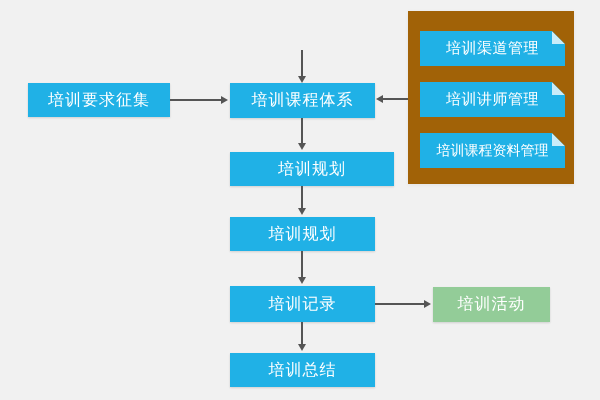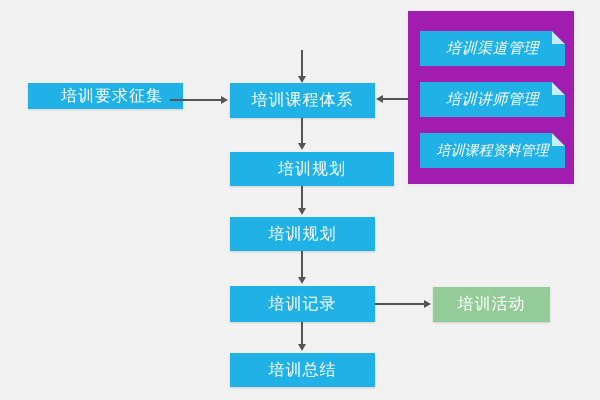--- a/index.html
+++ b/index.html
@@ -22,27 +22,27 @@
   .blue{background:#20b1e6;}
   .green{background:#93cc98;}
 
   
   .n-model       {left:230px;top:16px;  width:145px;height:34px;}
   .n-course      {left:230px;top:83px;  width:145px;height:35px;}
   .n-plan        {left:230px;top:152px; width:164px;height:34px;}
   .n-activity    {left:230px;top:217px; width:145px;height:34px;}
   .n-record      {left:230px;top:286px; width:145px;height:36px;}
   .n-summary     {left:230px;top:353px; width:145px;height:34px;}
-  .n-requirements{left:28px; top:83px;  width:142px;height:26px;padding-left:13px;}
+  .n-requirements{left:28px; top:83px;  width:142px;height:34px;}
   .n-staff       {left:433px;top:287px; width:117px;height:35px;}
 
   
   .panel{
     position:absolute;left:408px;top:11px;width:166px;height:173px;
-    background:#a21caf;box-shadow:0 1px 4px rgba(0,0,0,.06);font-style:italic;
+    background:#a16207;box-shadow:0 1px 4px rgba(0,0,0,.06);
   }
   
   .note{
     position:absolute;left:12px;width:145px;height:35px;
     background:#20b1e6;color:#fff;
     display:flex;align-items:center;justify-content:center;
     font-size:15px;letter-spacing:0.5px;white-space:nowrap;
     clip-path:polygon(0 0,calc(100% - 13px) 0,100% 13px,100% 100%,0 100%);
     filter:drop-shadow(0 1px 2px rgba(0,0,0,.15));
   }

